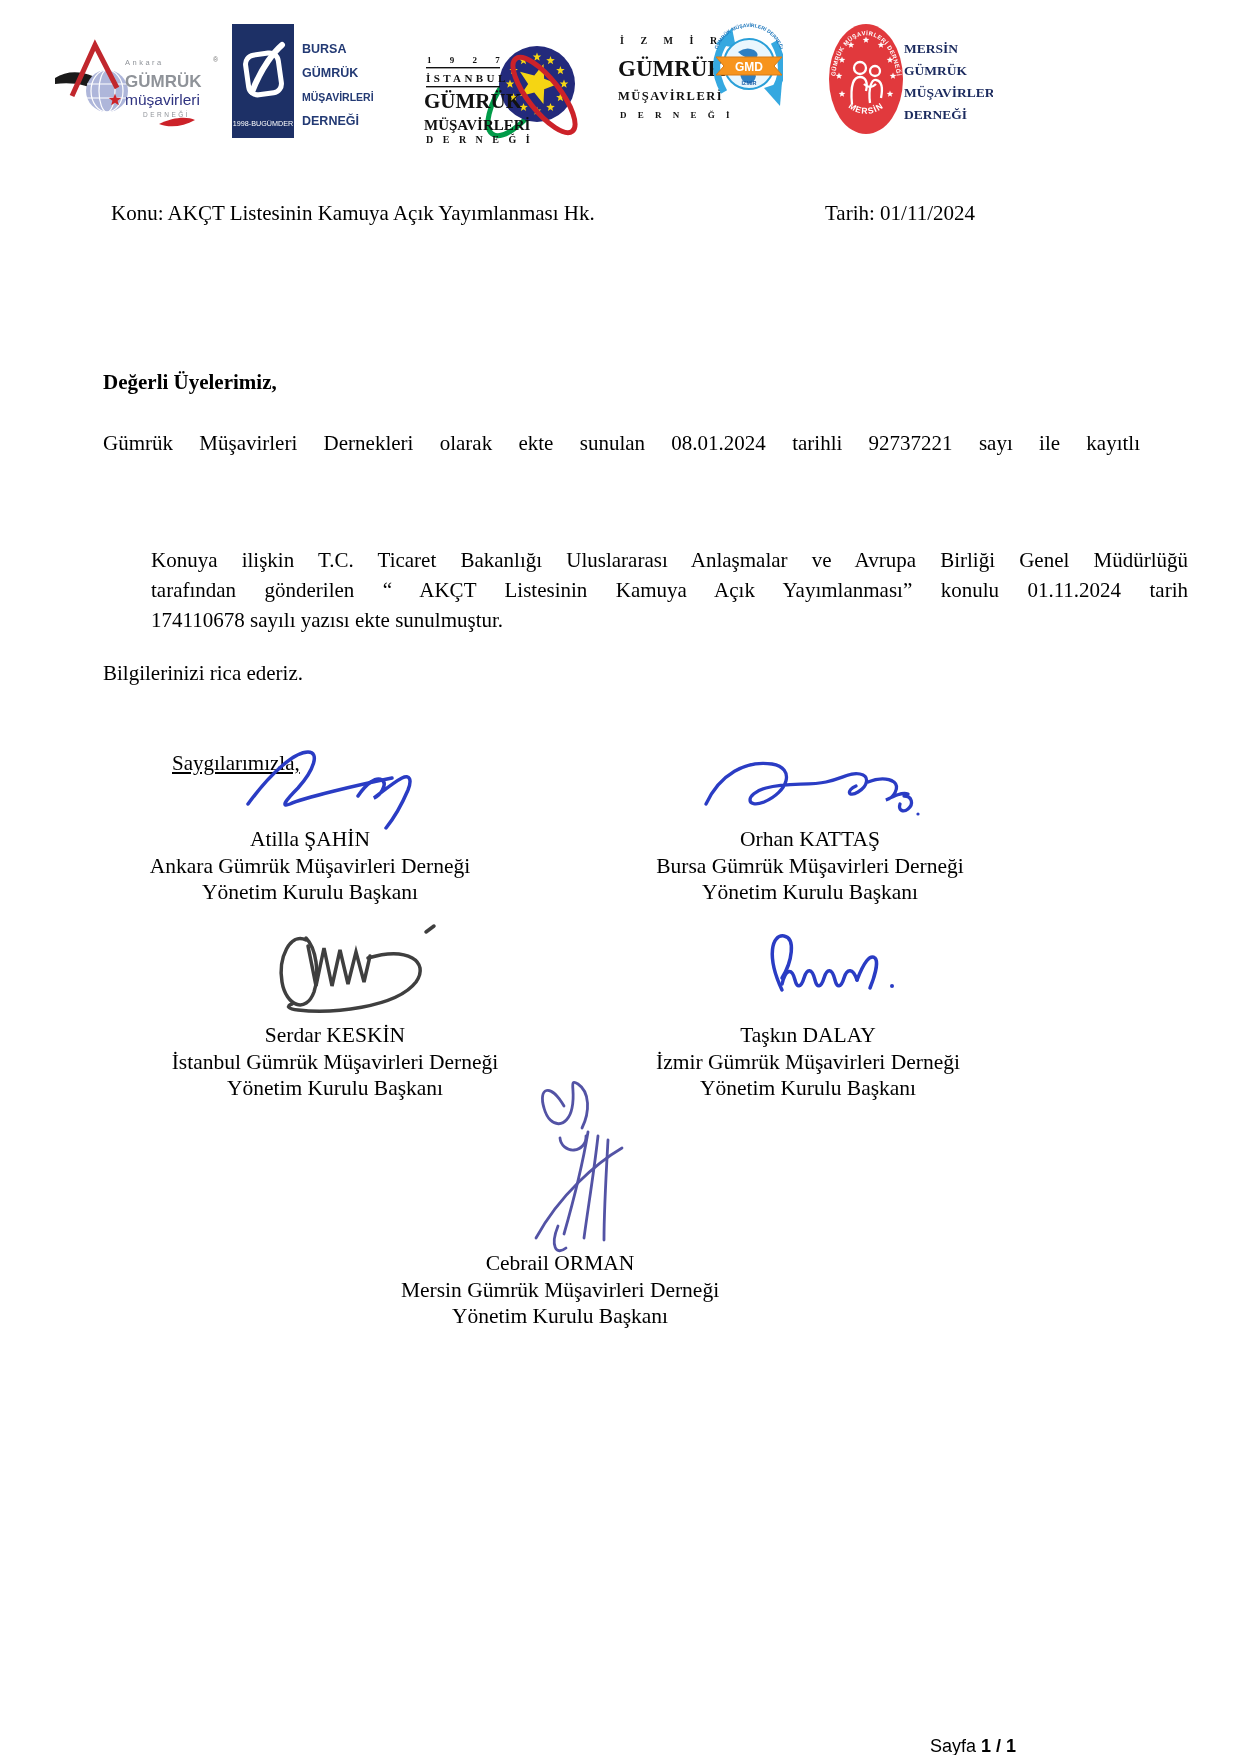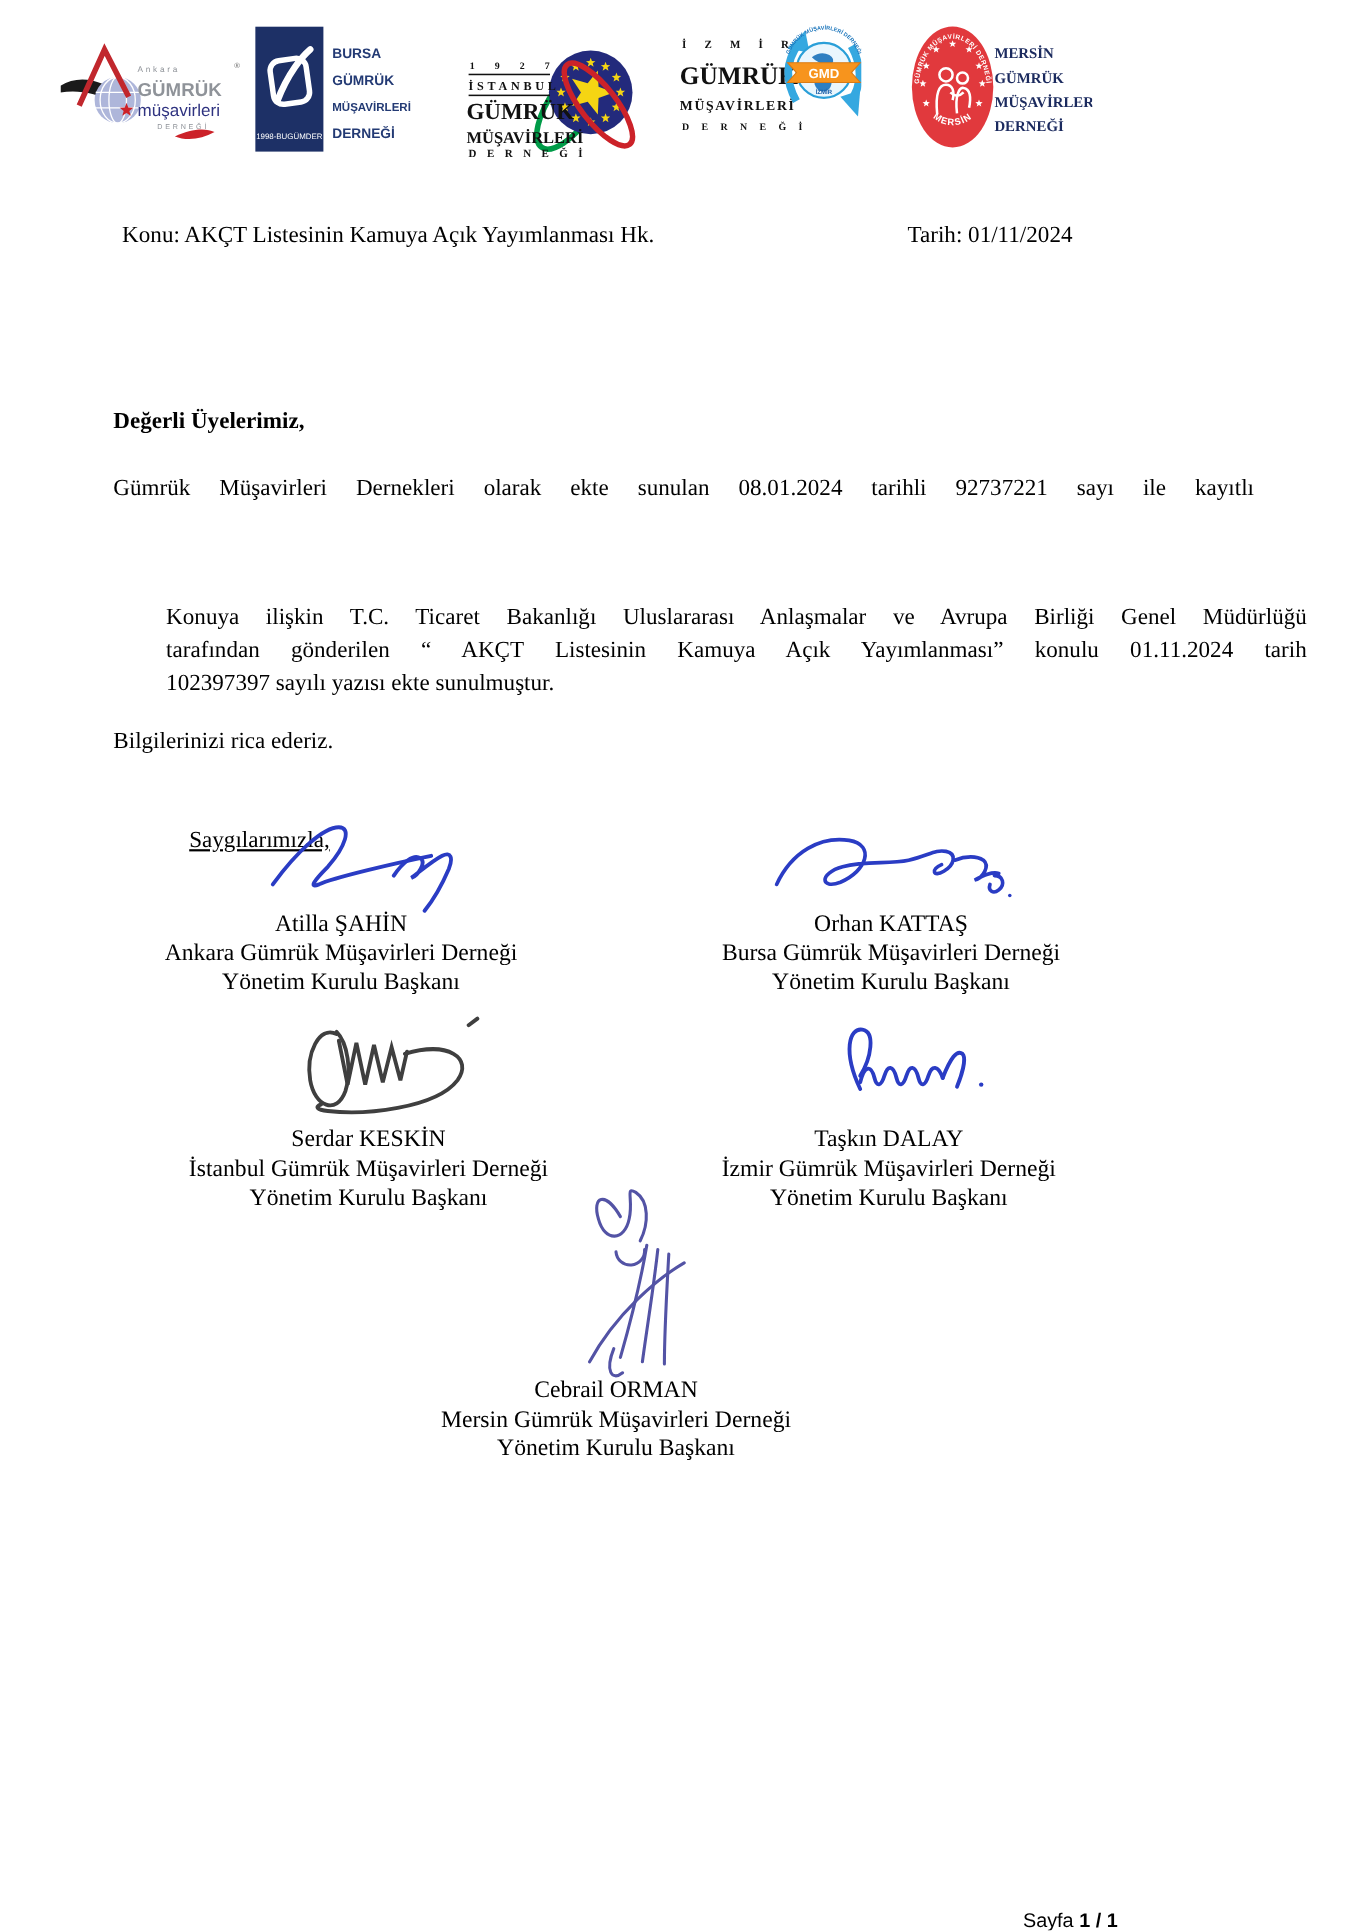--- a/index.html
+++ b/index.html
@@ -177,21 +177,21 @@
 
   <div class="abs salutation" style="left:103px;top:370px;">Değerli Üyelerimiz,</div>
 
   <div class="abs para" style="left:103px;top:428px;">
     <div class="line">Gümrük Müşavirleri Dernekleri olarak ekte sunulan 08.01.2024 tarihli 92737221 sayı ile kayıtlı</div>
   </div>
 
   <div class="abs para" style="left:103px;top:545px;margin-left:48px;">
     <div class="line">Konuya ilişkin T.C. Ticaret Bakanlığı Uluslararası Anlaşmalar ve Avrupa Birliği Genel Müdürlüğü</div>
     <div class="line">tarafından gönderilen “ AKÇT Listesinin Kamuya Açık Yayımlanması” konulu 01.11.2024 tarih</div>
-    <div class="line last">102397397 sayılı yazısı ekte sunulmuştur.</div>
+    <div class="line last">174110678 sayılı yazısı ekte sunulmuştur.</div>
   </div>
 
   <div class="abs simple-line" style="left:103px;top:658px;">Bilgilerinizi rica ederiz.</div>
   <div class="abs simple-line" style="left:172px;top:748px;text-decoration:underline;">Saygılarımızla,</div>
 
   <div class="abs" style="left:242px;top:740px;">
     <svg width="205" height="90" viewBox="0 0 205 90">
       <g stroke="#2a3cc4" stroke-width="3.5" fill="none" stroke-linecap="round">
         <path d="M6,64 C28,34 52,12 66,12 C78,12 72,30 56,48 C44,60 38,68 48,64 C60,58 120,44 150,38"></path>
         <path d="M116,56 C124,44 134,36 140,40 C146,44 138,56 132,58 C140,52 152,42 160,38 C168,34 170,40 166,50 C160,64 152,78 144,88"></path>

